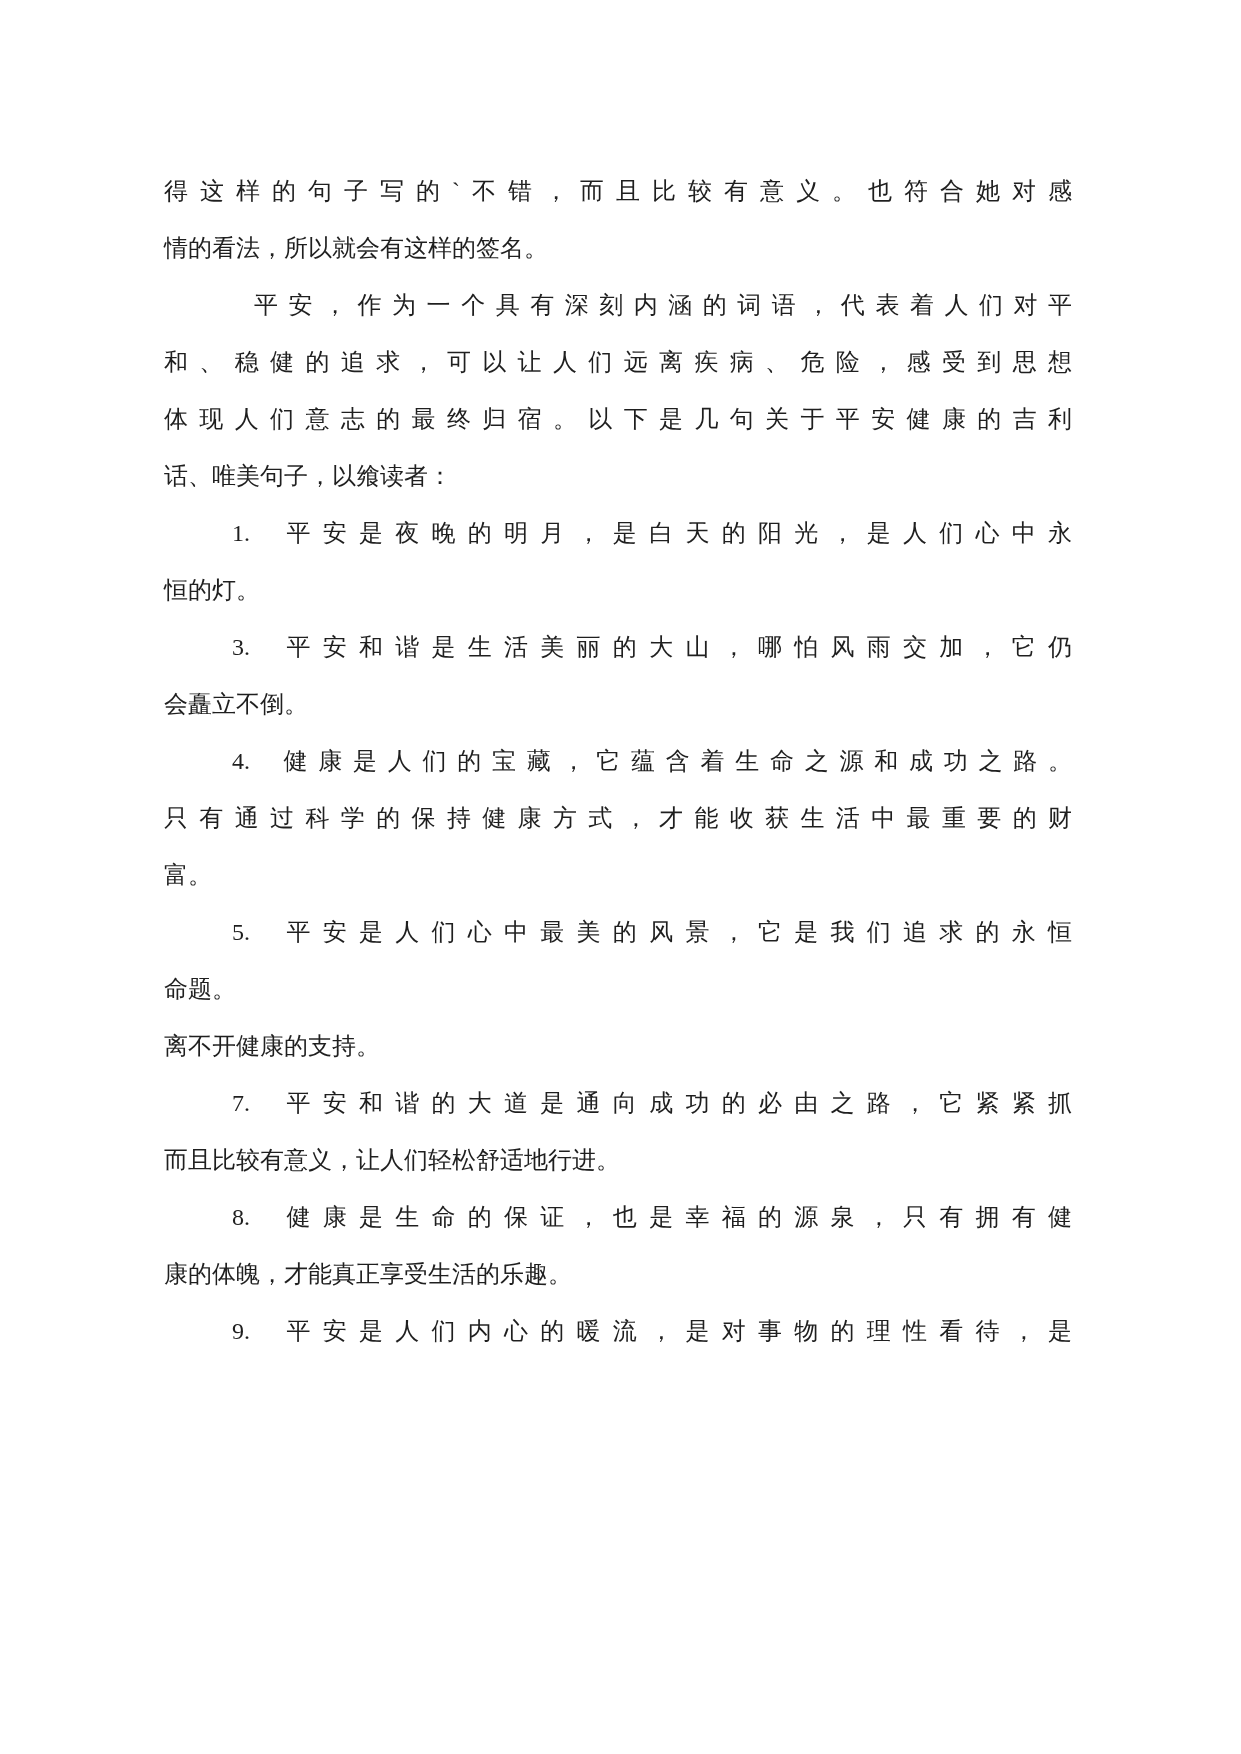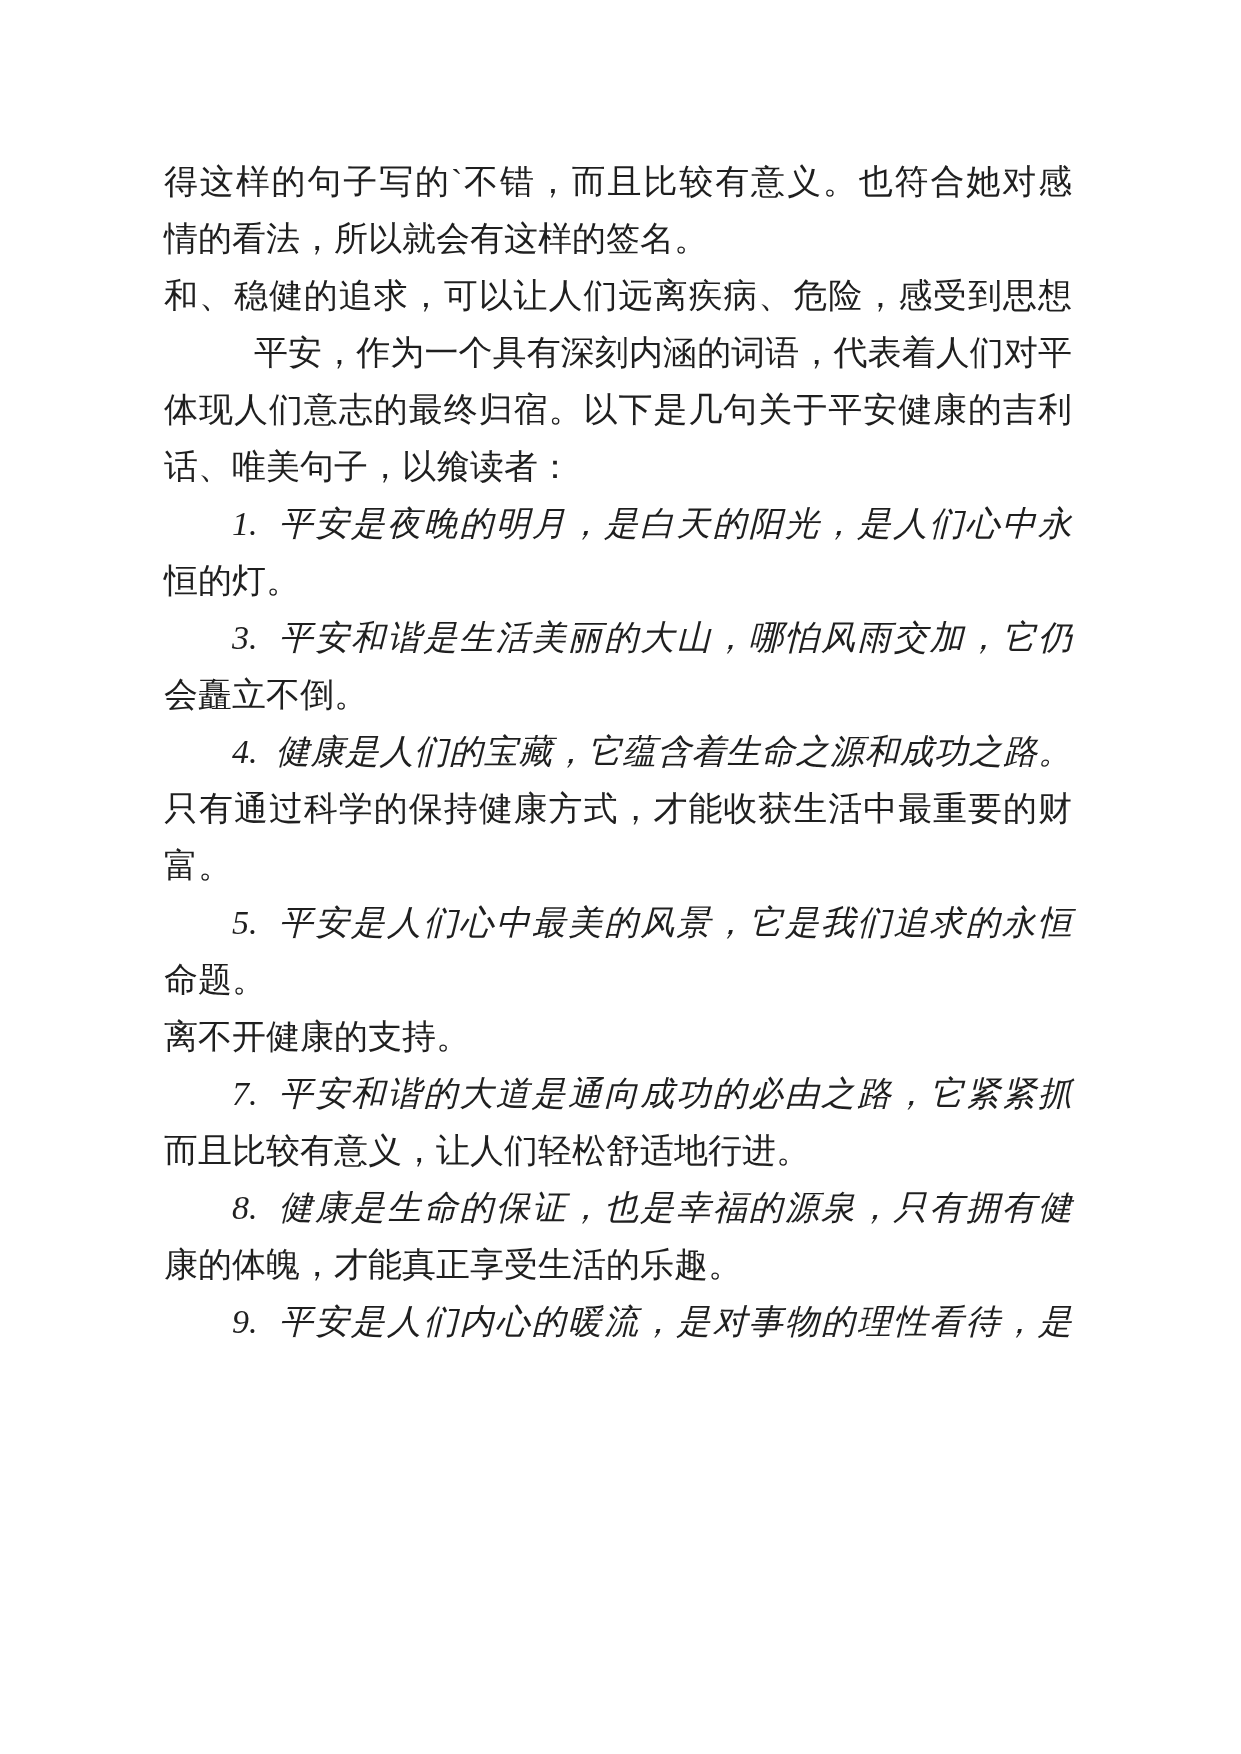--- a/index.html
+++ b/index.html
@@ -10,55 +10,54 @@
   .doc-page {
     position: relative;
     width: 1241px;
     height: 1754px;
     background: #ffffff;
     overflow: hidden;
   }
   .text-block {
     position: absolute;
     left: 164px;
-    top: 153px;
+    top: 163px;
     width: 908px;
     font-family: "Liberation Serif", "DejaVu Serif", serif;
-    font-size: 34px;
+    font-size: 24px;
     line-height: 57px;
     color: #1f1f1f;
     font-weight: 400;
   }
   .line {
     height: 57px;
     white-space: nowrap;
     text-align: justify;
     text-align-last: left;
     text-justify: inter-character;
   }
   .line.fill {
     text-align-last: justify;
   }
   .line.indent {
     padding-left: 90px;
   }
   .line.num {
     padding-left: 68px;
-    font-style: italic;
   }
 </style>
 </head>
 <body style="background: rgb(255, 255, 255);">
 
 <div class="doc-page">
   <div class="text-block" id="lines-container" style="color: rgb(31, 31, 31);">
       <div class="line fill">得这样的句子写的`不错，而且比较有意义。也符合她对感</div>
       <div class="line">情的看法，所以就会有这样的签名。</div>
+      <div class="line indent fill">平安，作为一个具有深刻内涵的词语，代表着人们对平</div>
       <div class="line fill">和、稳健的追求，可以让人们远离疾病、危险，感受到思想</div>
-      <div class="line indent fill">平安，作为一个具有深刻内涵的词语，代表着人们对平</div>
       <div class="line fill">体现人们意志的最终归宿。以下是几句关于平安健康的吉利</div>
       <div class="line">话、唯美句子，以飨读者：</div>
       <div class="line num fill">1.&nbsp;&nbsp;平安是夜晚的明月，是白天的阳光，是人们心中永</div>
       <div class="line">恒的灯。</div>
       <div class="line num fill">3.&nbsp;&nbsp;平安和谐是生活美丽的大山，哪怕风雨交加，它仍</div>
       <div class="line">会矗立不倒。</div>
       <div class="line num fill">4.&nbsp;&nbsp;健康是人们的宝藏，它蕴含着生命之源和成功之路。</div>
       <div class="line fill">只有通过科学的保持健康方式，才能收获生活中最重要的财</div>
       <div class="line">富。</div>
       <div class="line num fill">5.&nbsp;&nbsp;平安是人们心中最美的风景，它是我们追求的永恒</div>

